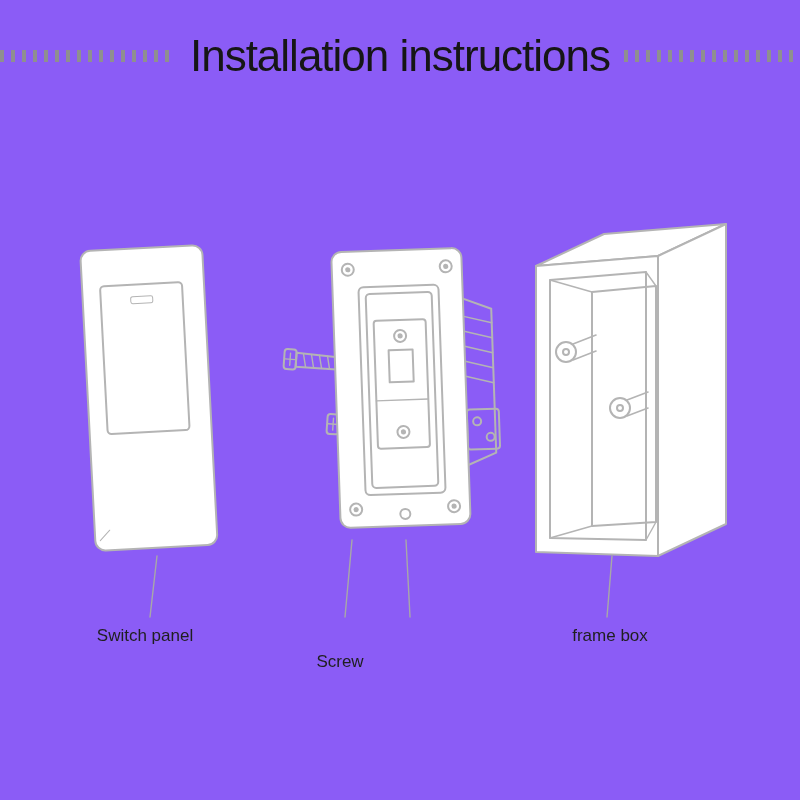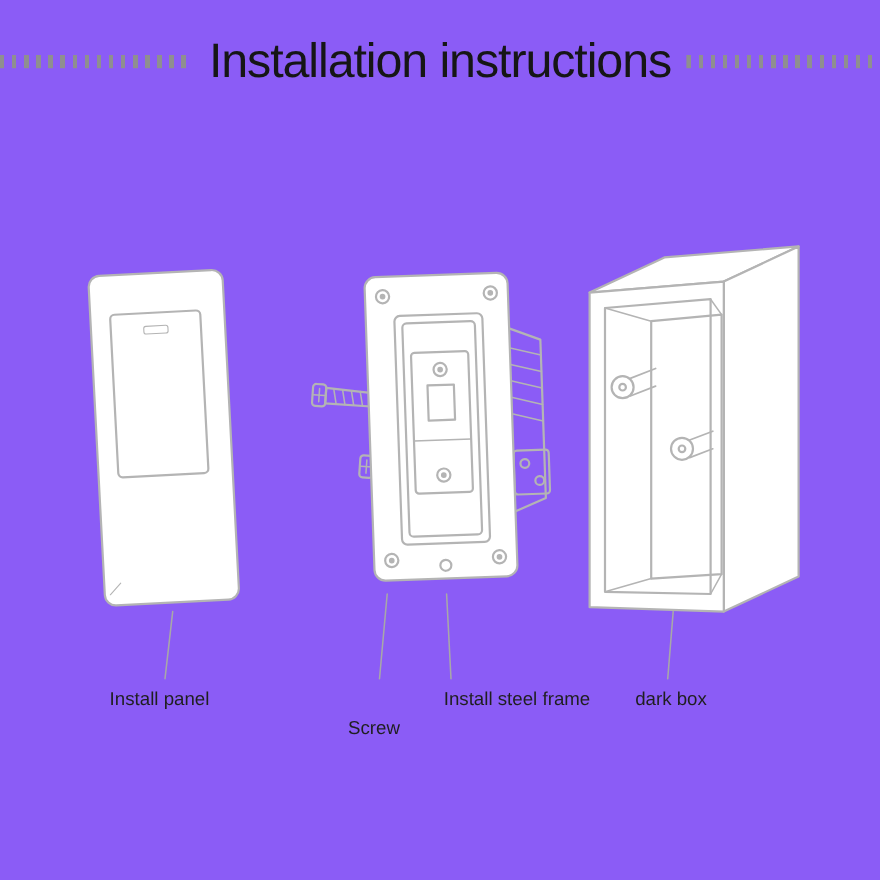--- a/index.html
+++ b/index.html
@@ -147,18 +147,17 @@
 
       <g stroke="#a8a8a8" stroke-width="1.4">
         <line x1="157" y1="556" x2="150" y2="617"></line>
         <line x1="352" y1="540" x2="345" y2="617"></line>
         <line x1="406" y1="540" x2="410" y2="617"></line>
         <line x1="612" y1="556" x2="607" y2="617"></line>
       </g>
     </g>
   </svg>
 
-  <div class="label" style="left:145px; top:626px;">Install panel</div>
+  <div class="label" style="left:145px; top:626px;">Switch panel</div>
   <div class="label" style="left:340px; top:652px;">Screw</div>
-  <div class="label" style="left:470px; top:626px;">Install steel frame</div>
-  <div class="label" style="left:610px; top:626px;">dark box</div>
+  <div class="label" style="left:610px; top:626px;">frame box</div>
 
 </div>
 
 </body></html>

